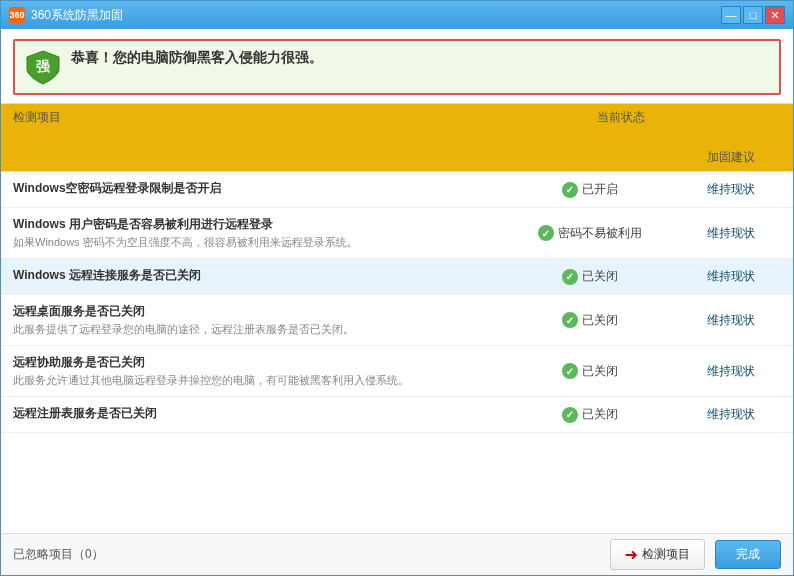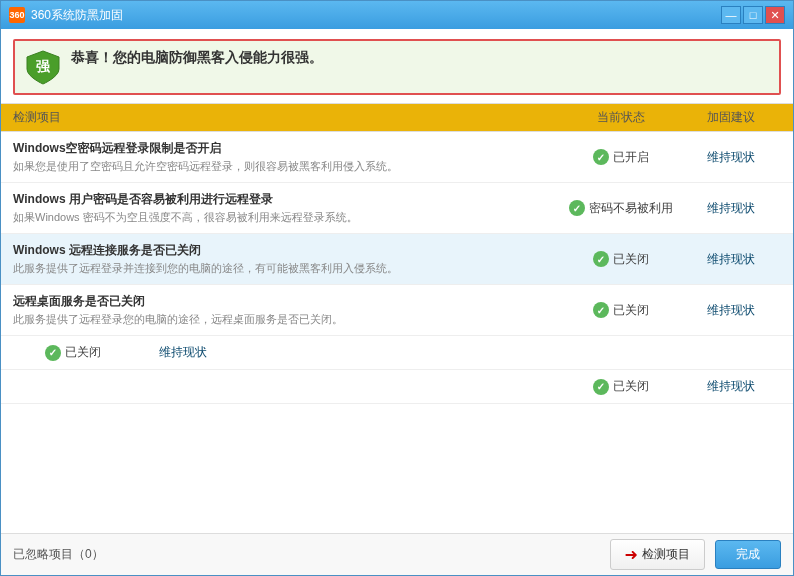--- a/index.html
+++ b/index.html
@@ -95,36 +95,37 @@
       display: flex;
       background: #eab308;
       border-top: 1px solid #ddd;
       border-bottom: 1px solid #ddd;
       padding: 5px 12px;
       font-size: 12px;
       color: #555;
     }
     .col-name { flex: 1; }
     .col-status { width: 120px; text-align: center; }
-    .col-advice { width: 100px; text-align: center; }
+    .col-advice { width: 100px; text-align: center; margin-top: 40px; }
 
     .content-area {
       flex: 1;
       overflow-y: auto;
       position: relative;
     }
     .content-area::-webkit-scrollbar { width: 12px; }
     .content-area::-webkit-scrollbar-track { background: #f0f0f0; border-left: 1px solid #ddd; }
     .content-area::-webkit-scrollbar-thumb { background: #c0c0c0; border: 1px solid #aaa; }
 
     .check-item {
       display: flex;
       padding: 8px 12px;
       border-bottom: 1px solid #eee;
       align-items: center;
+      gap: 31px;
     }
     .check-item.highlighted { background: #e8f4fb; }
     .check-item-info { flex: 1; }
     .check-item-title {
       font-size: 12px;
       font-weight: bold;
       color: #333;
       margin-bottom: 2px;
     }
     .check-item-desc {
@@ -242,21 +243,20 @@
     <div class="col-name">检测项目</div>
     <div class="col-status">当前状态</div>
     <div class="col-advice">加固建议</div>
   </div>
 
   <div class="content-area" id="content-area">
 
   <div class="check-item">
       <div class="check-item-info">
         <div class="check-item-title">Windows空密码远程登录限制是否开启</div>
-        <div class="check-item-desc">如果您是使用了空密码且允许空密码远程登录，则很容易被黑客利用侵入系统。</div>
       </div>
       <div class="check-item-status">
         <div class="status-icon"></div>
         <span>已开启</span>
       </div>
       <div class="check-item-advice">维持现状</div>
     </div>
       <div class="check-item">
       <div class="check-item-info">
         <div class="check-item-title">Windows 用户密码是否容易被利用进行远程登录</div>
@@ -264,48 +264,52 @@
       </div>
       <div class="check-item-status">
         <div class="status-icon"></div>
         <span>密码不易被利用</span>
       </div>
       <div class="check-item-advice">维持现状</div>
     </div>
       <div class="check-item highlighted">
       <div class="check-item-info">
         <div class="check-item-title">Windows 远程连接服务是否已关闭</div>
-        <div class="check-item-desc">此服务提供了远程登录并连接到您的电脑的途径，有可能被黑客利用入侵系统。</div>
       </div>
       <div class="check-item-status">
         <div class="status-icon"></div>
         <span>已关闭</span>
       </div>
       <div class="check-item-advice">维持现状</div>
     </div>
       <div class="check-item">
       <div class="check-item-info">
         <div class="check-item-title">远程桌面服务是否已关闭</div>
-        <div class="check-item-desc">此服务提供了远程登录您的电脑的途径，远程桌面服务是否已关闭。</div>
+        <div class="check-item-desc">此服务提供了远程登录您的电脑的途径，远程注册表服务是否已关闭。</div>
       </div>
       <div class="check-item-status">
         <div class="status-icon"></div>
         <span>已关闭</span>
       </div>
       <div class="check-item-advice">维持现状</div>
     </div>
       <div class="check-item">
+      <div class="check-item-info">
+        <div class="check-item-title">远程协助服务是否已关闭</div>
+        <div class="check-item-desc">此服务允许通过其他电脑远程登录并操控您的电脑，有可能被黑客利用入侵系统。</div>
+      </div>
       <div class="check-item-status">
         <div class="status-icon"></div>
         <span>已关闭</span>
       </div>
       <div class="check-item-advice">维持现状</div>
     </div>
       <div class="check-item">
       <div class="check-item-info">
+        <div class="check-item-title">远程注册表服务是否已关闭</div>
       </div>
       <div class="check-item-status">
         <div class="status-icon"></div>
         <span>已关闭</span>
       </div>
       <div class="check-item-advice">维持现状</div>
     </div>
     </div>
 
   <div class="footer">

